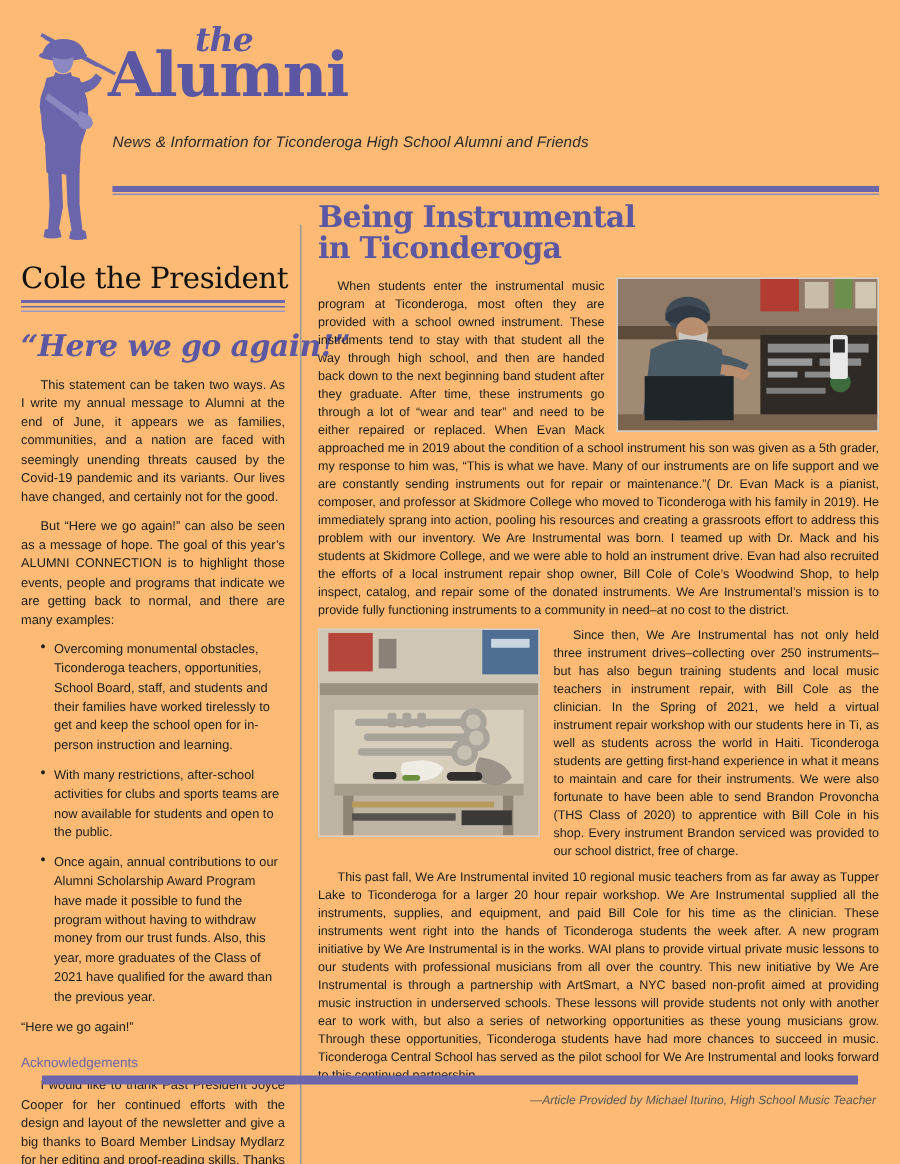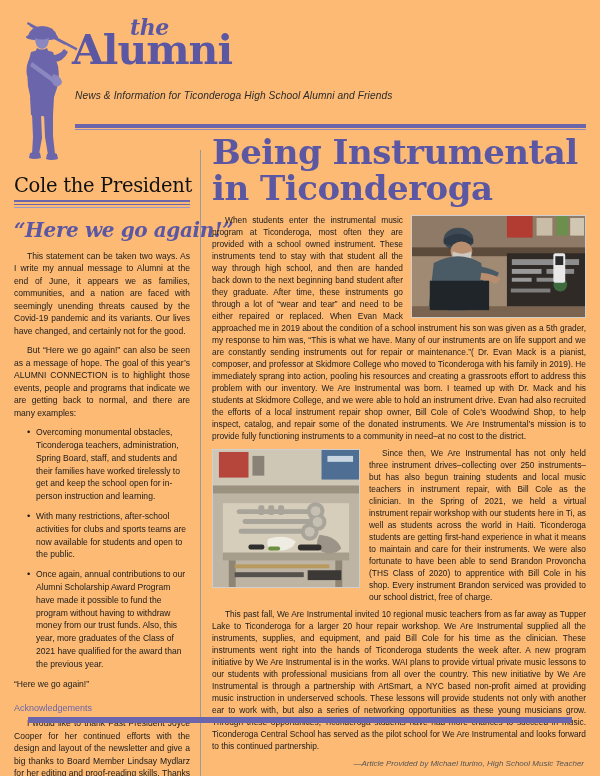--- a/index.html
+++ b/index.html
@@ -217,21 +217,21 @@
   .ack-head {
     font-family: "Liberation Sans", sans-serif;
     font-size: 9px;
     color: #6b66ab;
     margin: 13px 0 4px 0;
   }
 
   
   .feature-head {
     font-family: "DejaVu Serif", serif;
-    font-size: 34px;
+    font-size: 20px;
     color: #5b57a3;
     line-height: 1.06;
     letter-spacing: -0.5px;
     margin: 0 0 8px 0;
   }
   .rtext {
     font-family: "Liberation Sans", sans-serif;
     font-size: 8.35px;
     line-height: 1.44;
     color: #1b1b1b;
@@ -344,21 +344,21 @@
         <div class="r2"></div>
         <div class="r3"></div>
       </div>
 
       <div class="pull-quote">“Here we go again!”</div>
 
       <p class="body-text indent">This statement can be taken two ways. As I write my annual message to Alumni at the end of June, it appears we as families, communities, and a nation are faced with seemingly unending threats caused by the Covid-19 pandemic and its variants. Our lives have changed, and certainly not for the good.</p>
       <p class="body-text indent">But “Here we go again!” can also be seen as a message of hope. The goal of this year’s ALUMNI CONNECTION is to highlight those events, people and programs that indicate we are getting back to normal, and there are many examples:</p>
 
       <ul class="bullets">
-        <li>Overcoming monumental obstacles, Ticonderoga teachers, administration, Spring Board, staff, and students and their families have worked tirelessly to get and keep the school open for in-person instruction and learning.</li>
+        <li>Overcoming monumental obstacles, Ticonderoga teachers, opportunities, School Board, staff, and students and their families have worked tirelessly to get and keep the school open for in-person instruction and learning.</li>
         <li>With many restrictions, after-school activities for clubs and sports teams are now available for students and open to the public.</li>
         <li>Once again, annual contributions to our Alumni Scholarship Award Program have made it possible to fund the program without having to withdraw money from our trust funds. Also, this year, more graduates of the Class of 2021 have qualified for the award than the previous year.</li>
       </ul>
 
       <p class="body-text">“Here we go again!”</p>
 
       <div class="ack-head">Acknowledgements</div>
       <p class="body-text indent">I would like to thank Past President Joyce Cooper for her continued efforts with the design and layout of the newsletter and give a big thanks to Board Member Lindsay Mydlarz for her editing and proof-reading skills. Thanks also to everyone who provided information and photos for the Newsletter. We couldn’t do it without you.</p>
 
     </div>

